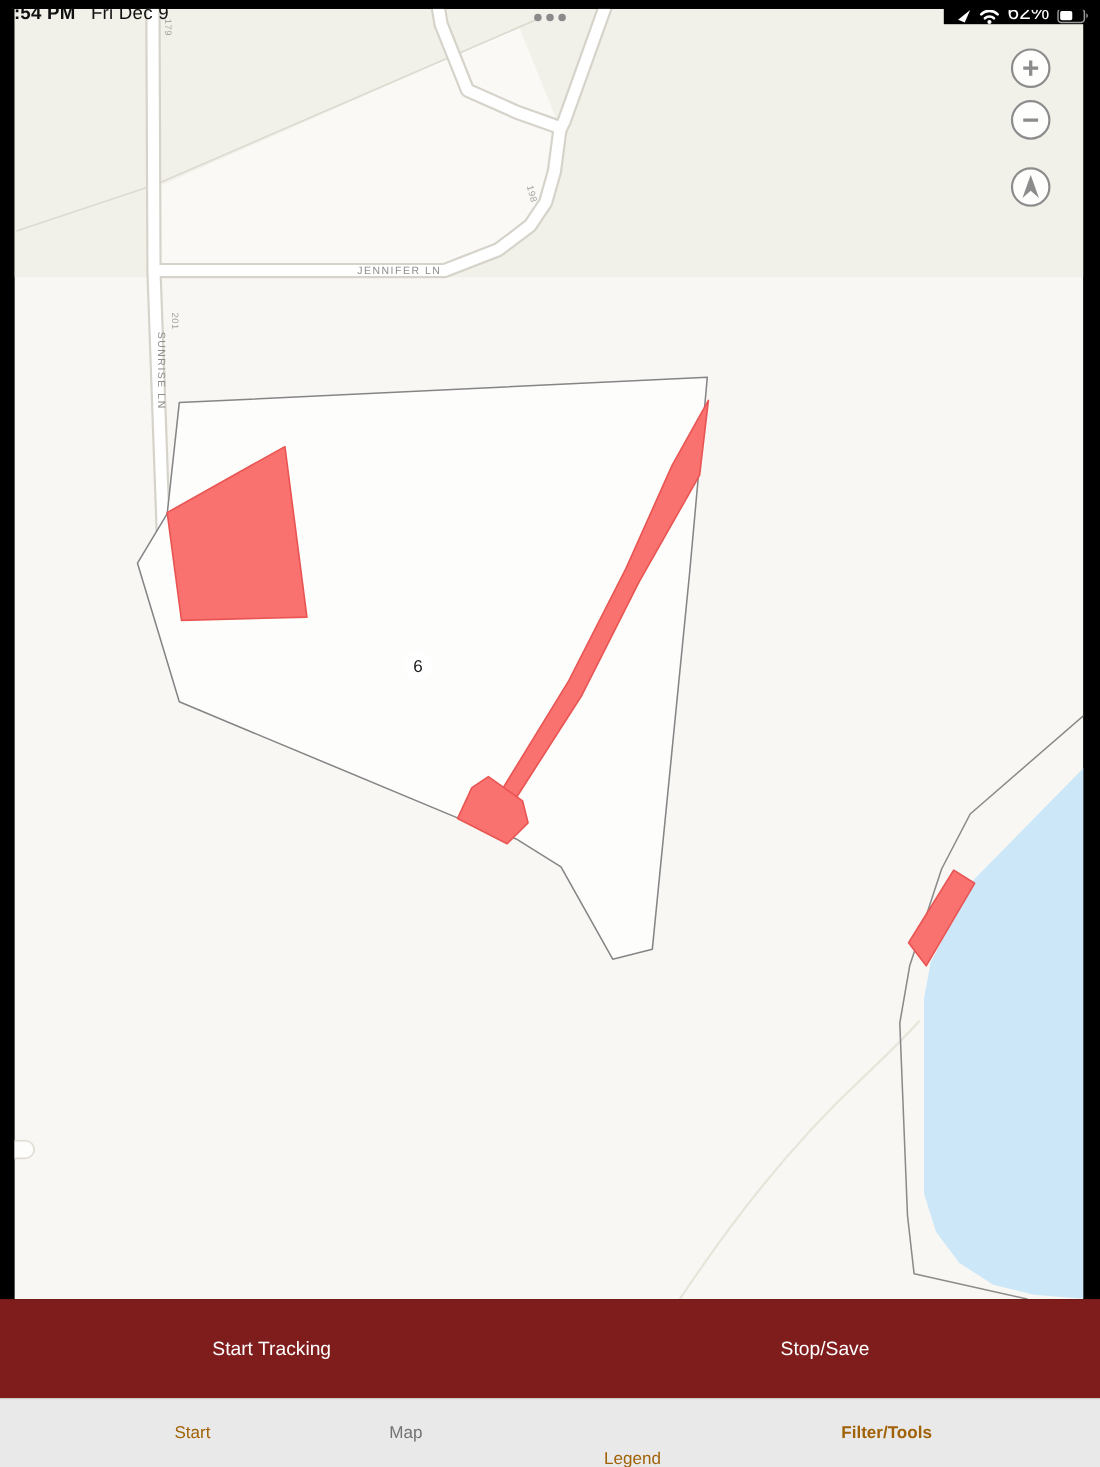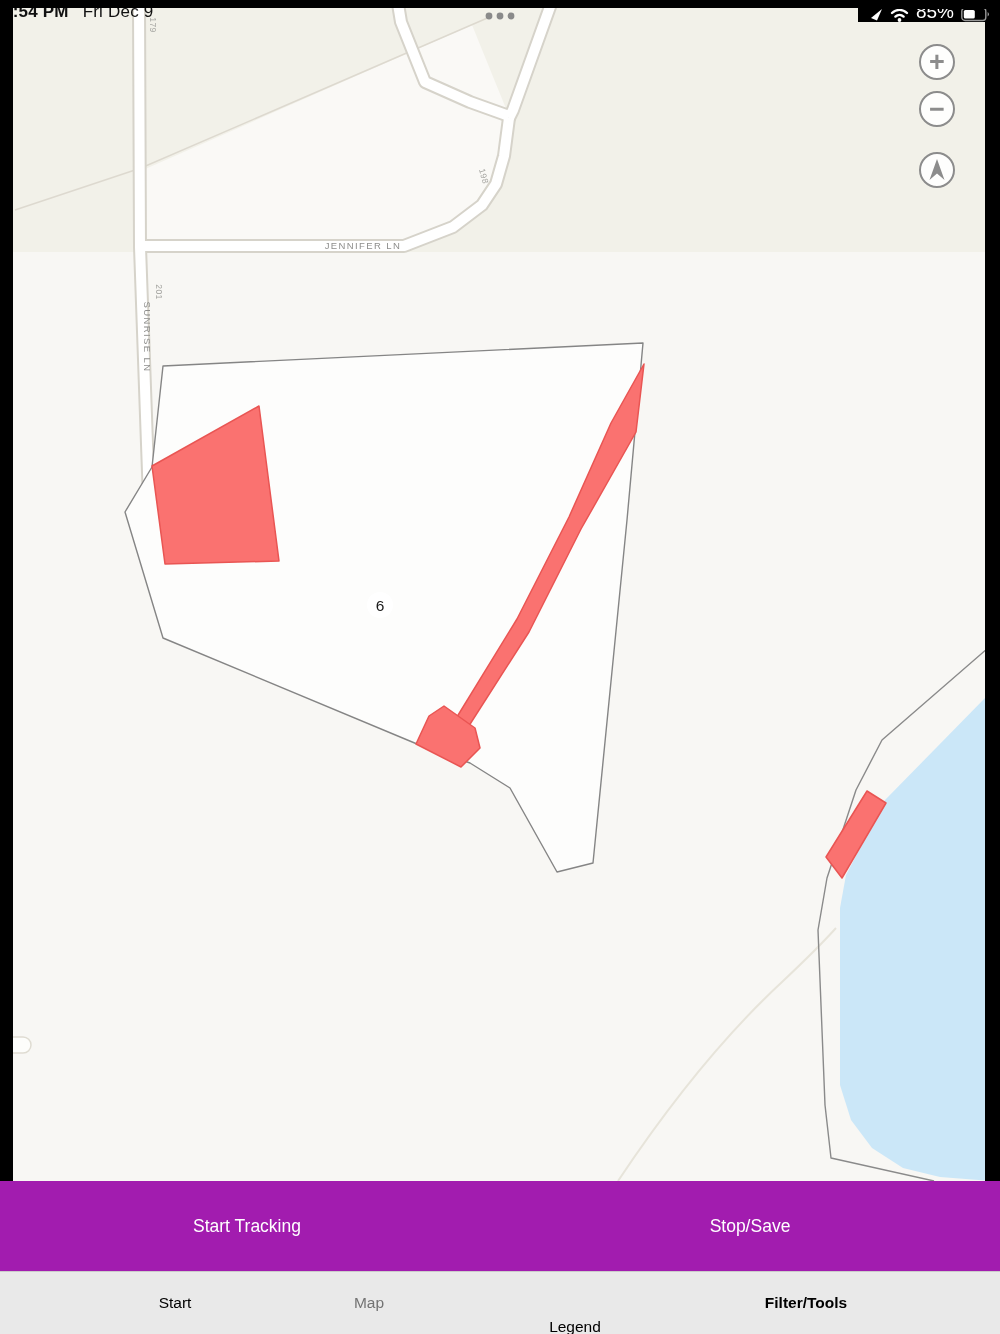--- a/index.html
+++ b/index.html
@@ -34,34 +34,34 @@
   .map-btn{
     position:absolute;width:36px;height:36px;border-radius:50%;
     border:2.5px solid #8c8c8c;background:rgba(255,255,255,.88);
     color:#8c8c8c;z-index:4;display:flex;align-items:center;justify-content:center;
     font-size:27px;font-weight:700;line-height:1;
   }
   .btn-zoom-in{left:919px;top:44px;}
   .btn-zoom-out{left:919px;top:91px;}
   .btn-compass{left:919px;top:152px;}
   
-  .action-bar{position:absolute;left:0;top:1181px;width:1000px;height:90px;background:#a21caf;z-index:5;}
+  .action-bar{position:absolute;left:0;top:1181px;width:1000px;height:90px;background:#7f1d1d;z-index:5;}
   .action-btn{
     position:absolute;top:0;height:90px;display:flex;align-items:center;justify-content:center;
     color:#fff;font-size:17.5px;transform:translateX(-50%);white-space:nowrap;
   }
   .action-start{left:247px;}
   .action-stop{left:750px;}
   .tab-bar{
     position:absolute;left:0;top:1271px;width:1000px;height:63px;
     background:#e9e9e9;border-top:1px solid #cbcbcb;z-index:5;
   }
   .tab-item{
     position:absolute;top:0;height:62px;display:flex;align-items:center;justify-content:center;
-    font-size:15.5px;color:#000000;transform:translateX(-50%);white-space:nowrap;
+    font-size:15.5px;color:#a16207;transform:translateX(-50%);white-space:nowrap;
   }
   .tab-item.active{color:#737373;}
   .tab-start{left:175px;}
   .tab-map{left:369px;}
   .tab-legend{left:575px;margin-top:24px;}
   .tab-filter{left:806px;font-weight:bold;}
   
   text{font-family:"Liberation Sans",sans-serif;}
   .street-label{fill:#8e8e8c;font-size:9.5px;letter-spacing:1.4px;}
   .addr-label{fill:#a5a5a1;font-size:8.5px;letter-spacing:.5px;}
@@ -145,21 +145,21 @@
   <div class="statusbar-right">
     <div class="sr-row">
       <svg width="13" height="14" viewBox="0 0 13 14">
         <polygon points="1,10 12,1 7,12.5" fill="#fff"></polygon>
       </svg>
       <svg width="19" height="15" viewBox="0 0 19 15">
         <path d="M2,6 A10.5,10.5 0 0 1 17,6" fill="none" stroke="#fff" stroke-width="2.4" stroke-linecap="round"></path>
         <path d="M5.4,9.6 A6,6 0 0 1 13.6,9.6" fill="none" stroke="#fff" stroke-width="2.4" stroke-linecap="round"></path>
         <circle cx="9.5" cy="13" r="1.9" fill="#fff"></circle>
       </svg>
-      <span>85%</span>
+      <span>62%</span>
       <svg width="29" height="15" viewBox="0 0 29 15">
         <rect x="0.8" y="1" width="24" height="12.5" rx="3.2" fill="none" stroke="#ffffff" stroke-opacity=".6" stroke-width="1.4"></rect>
         <rect x="2.8" y="3" width="11" height="8.5" rx="1.6" fill="#fff"></rect>
         <path d="M26.6,5 A2.6,2.6 0 0 1 26.6,9.6" fill="#ffffff" fill-opacity=".6"></path>
       </svg>
     </div>
     <div class="cover"></div>
   </div>
 
   <div class="map-btn btn-zoom-in">

